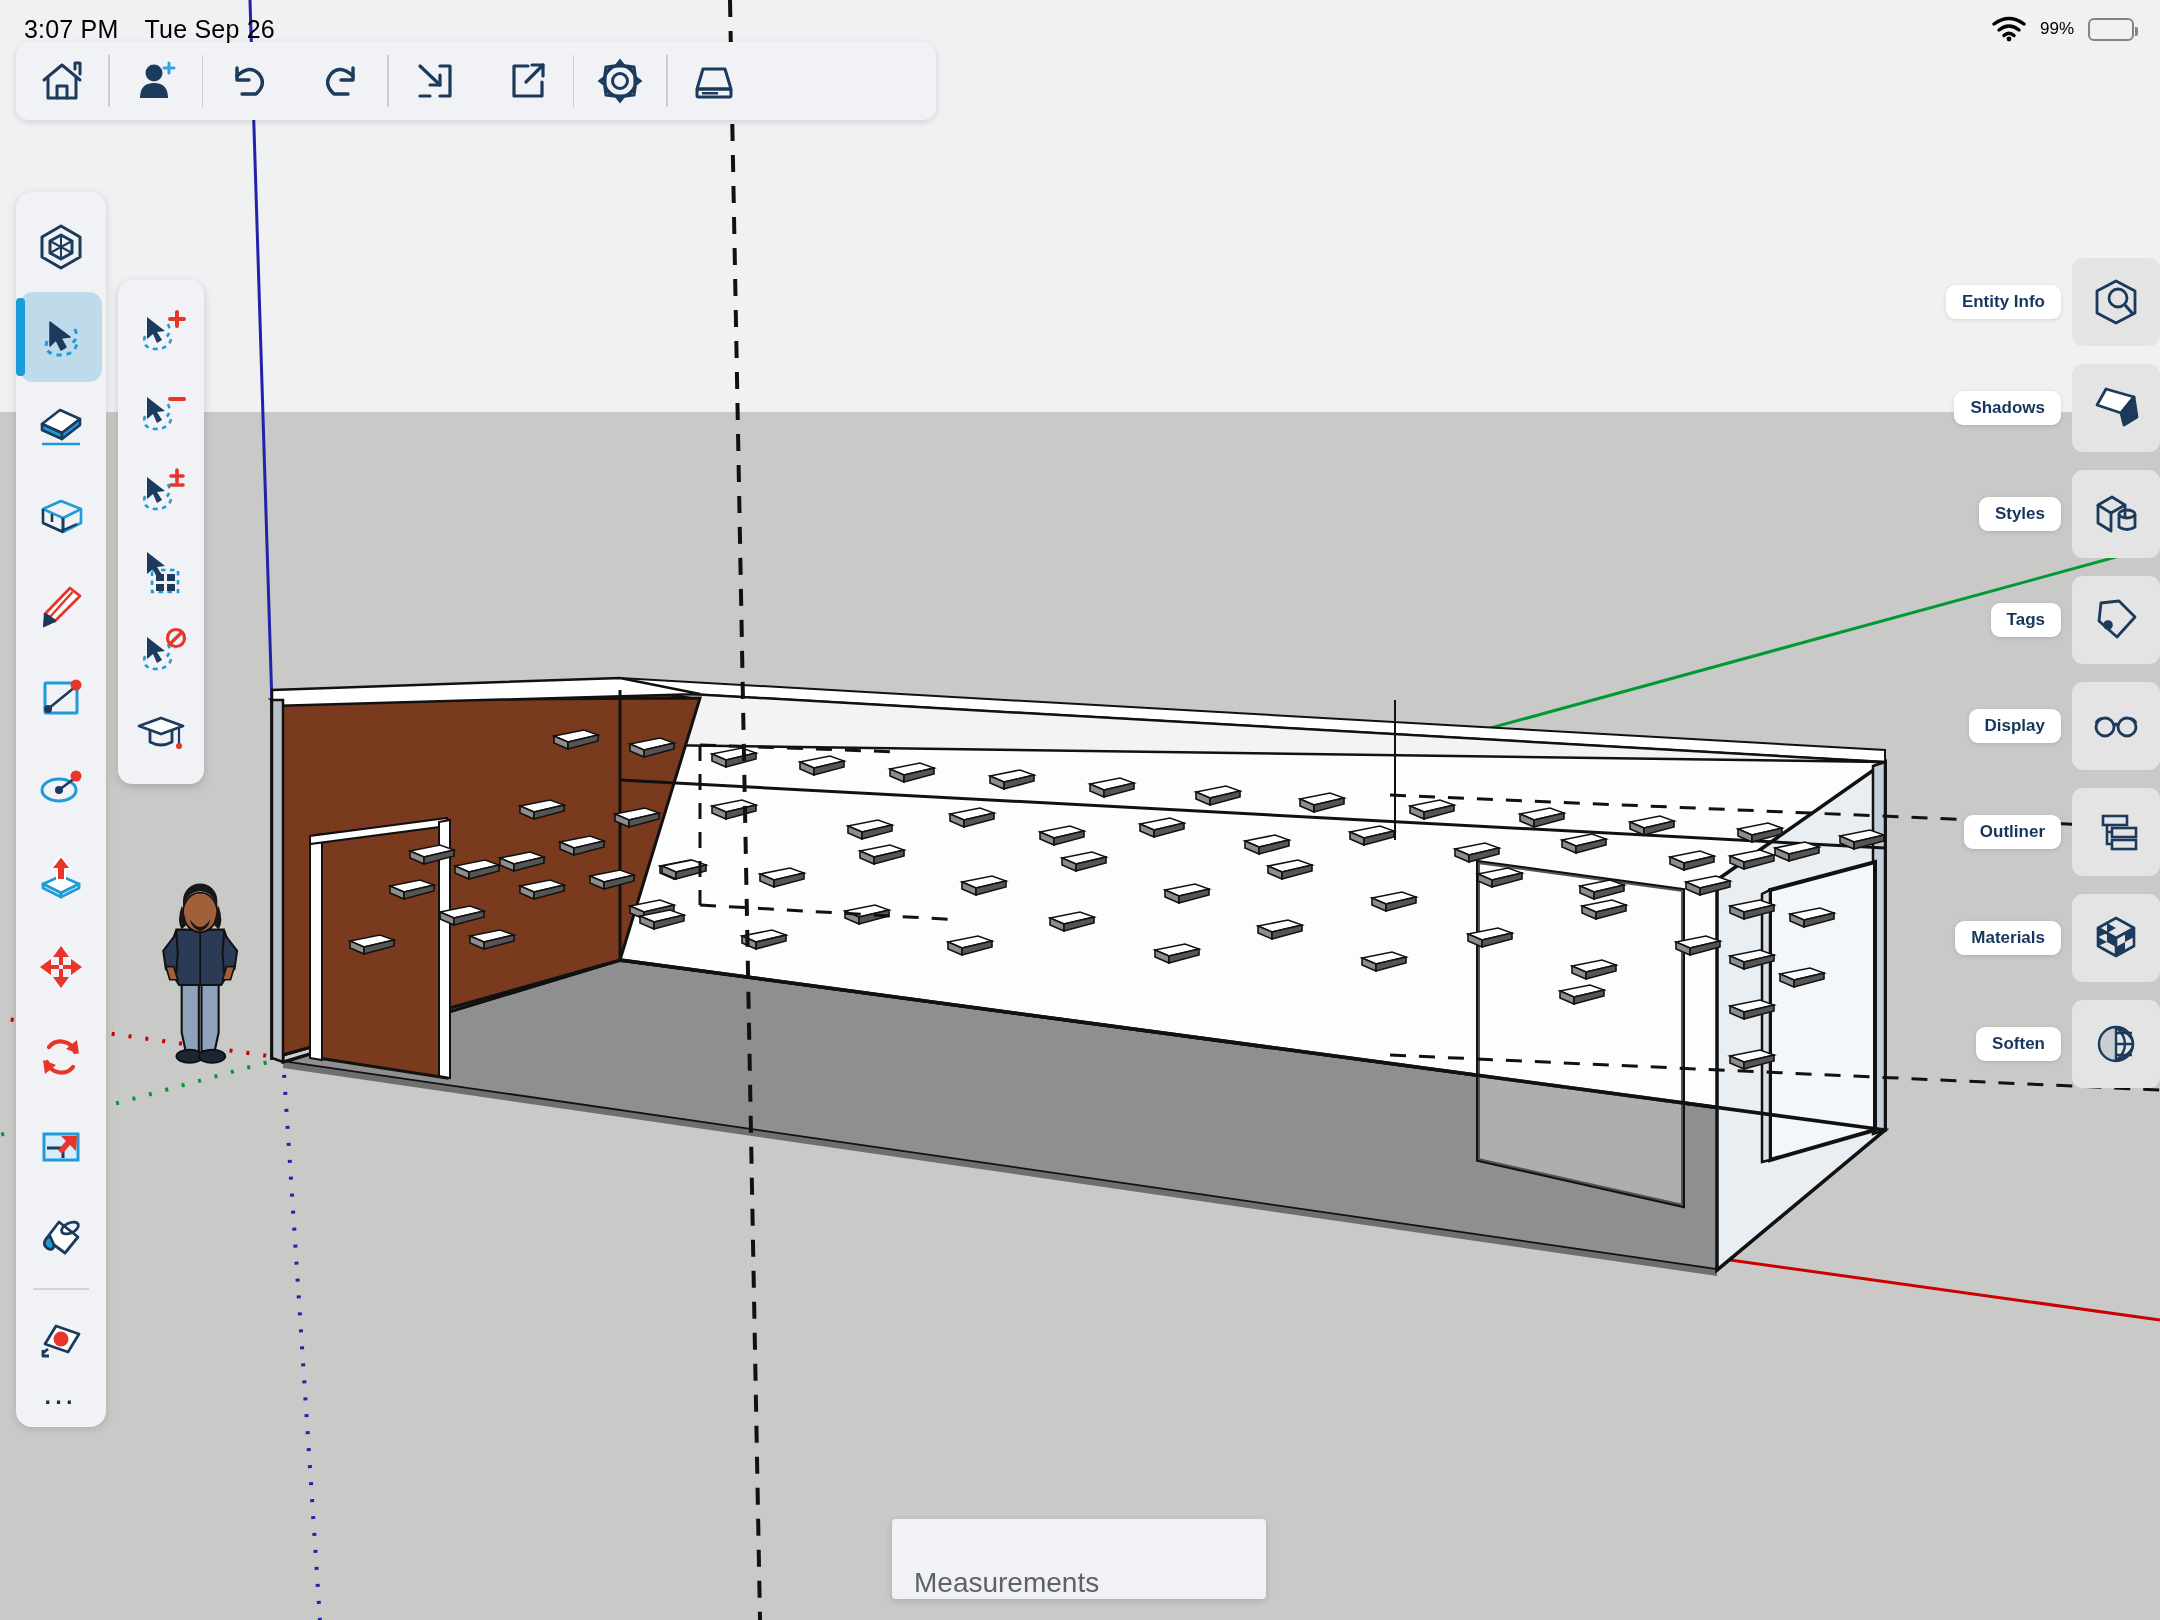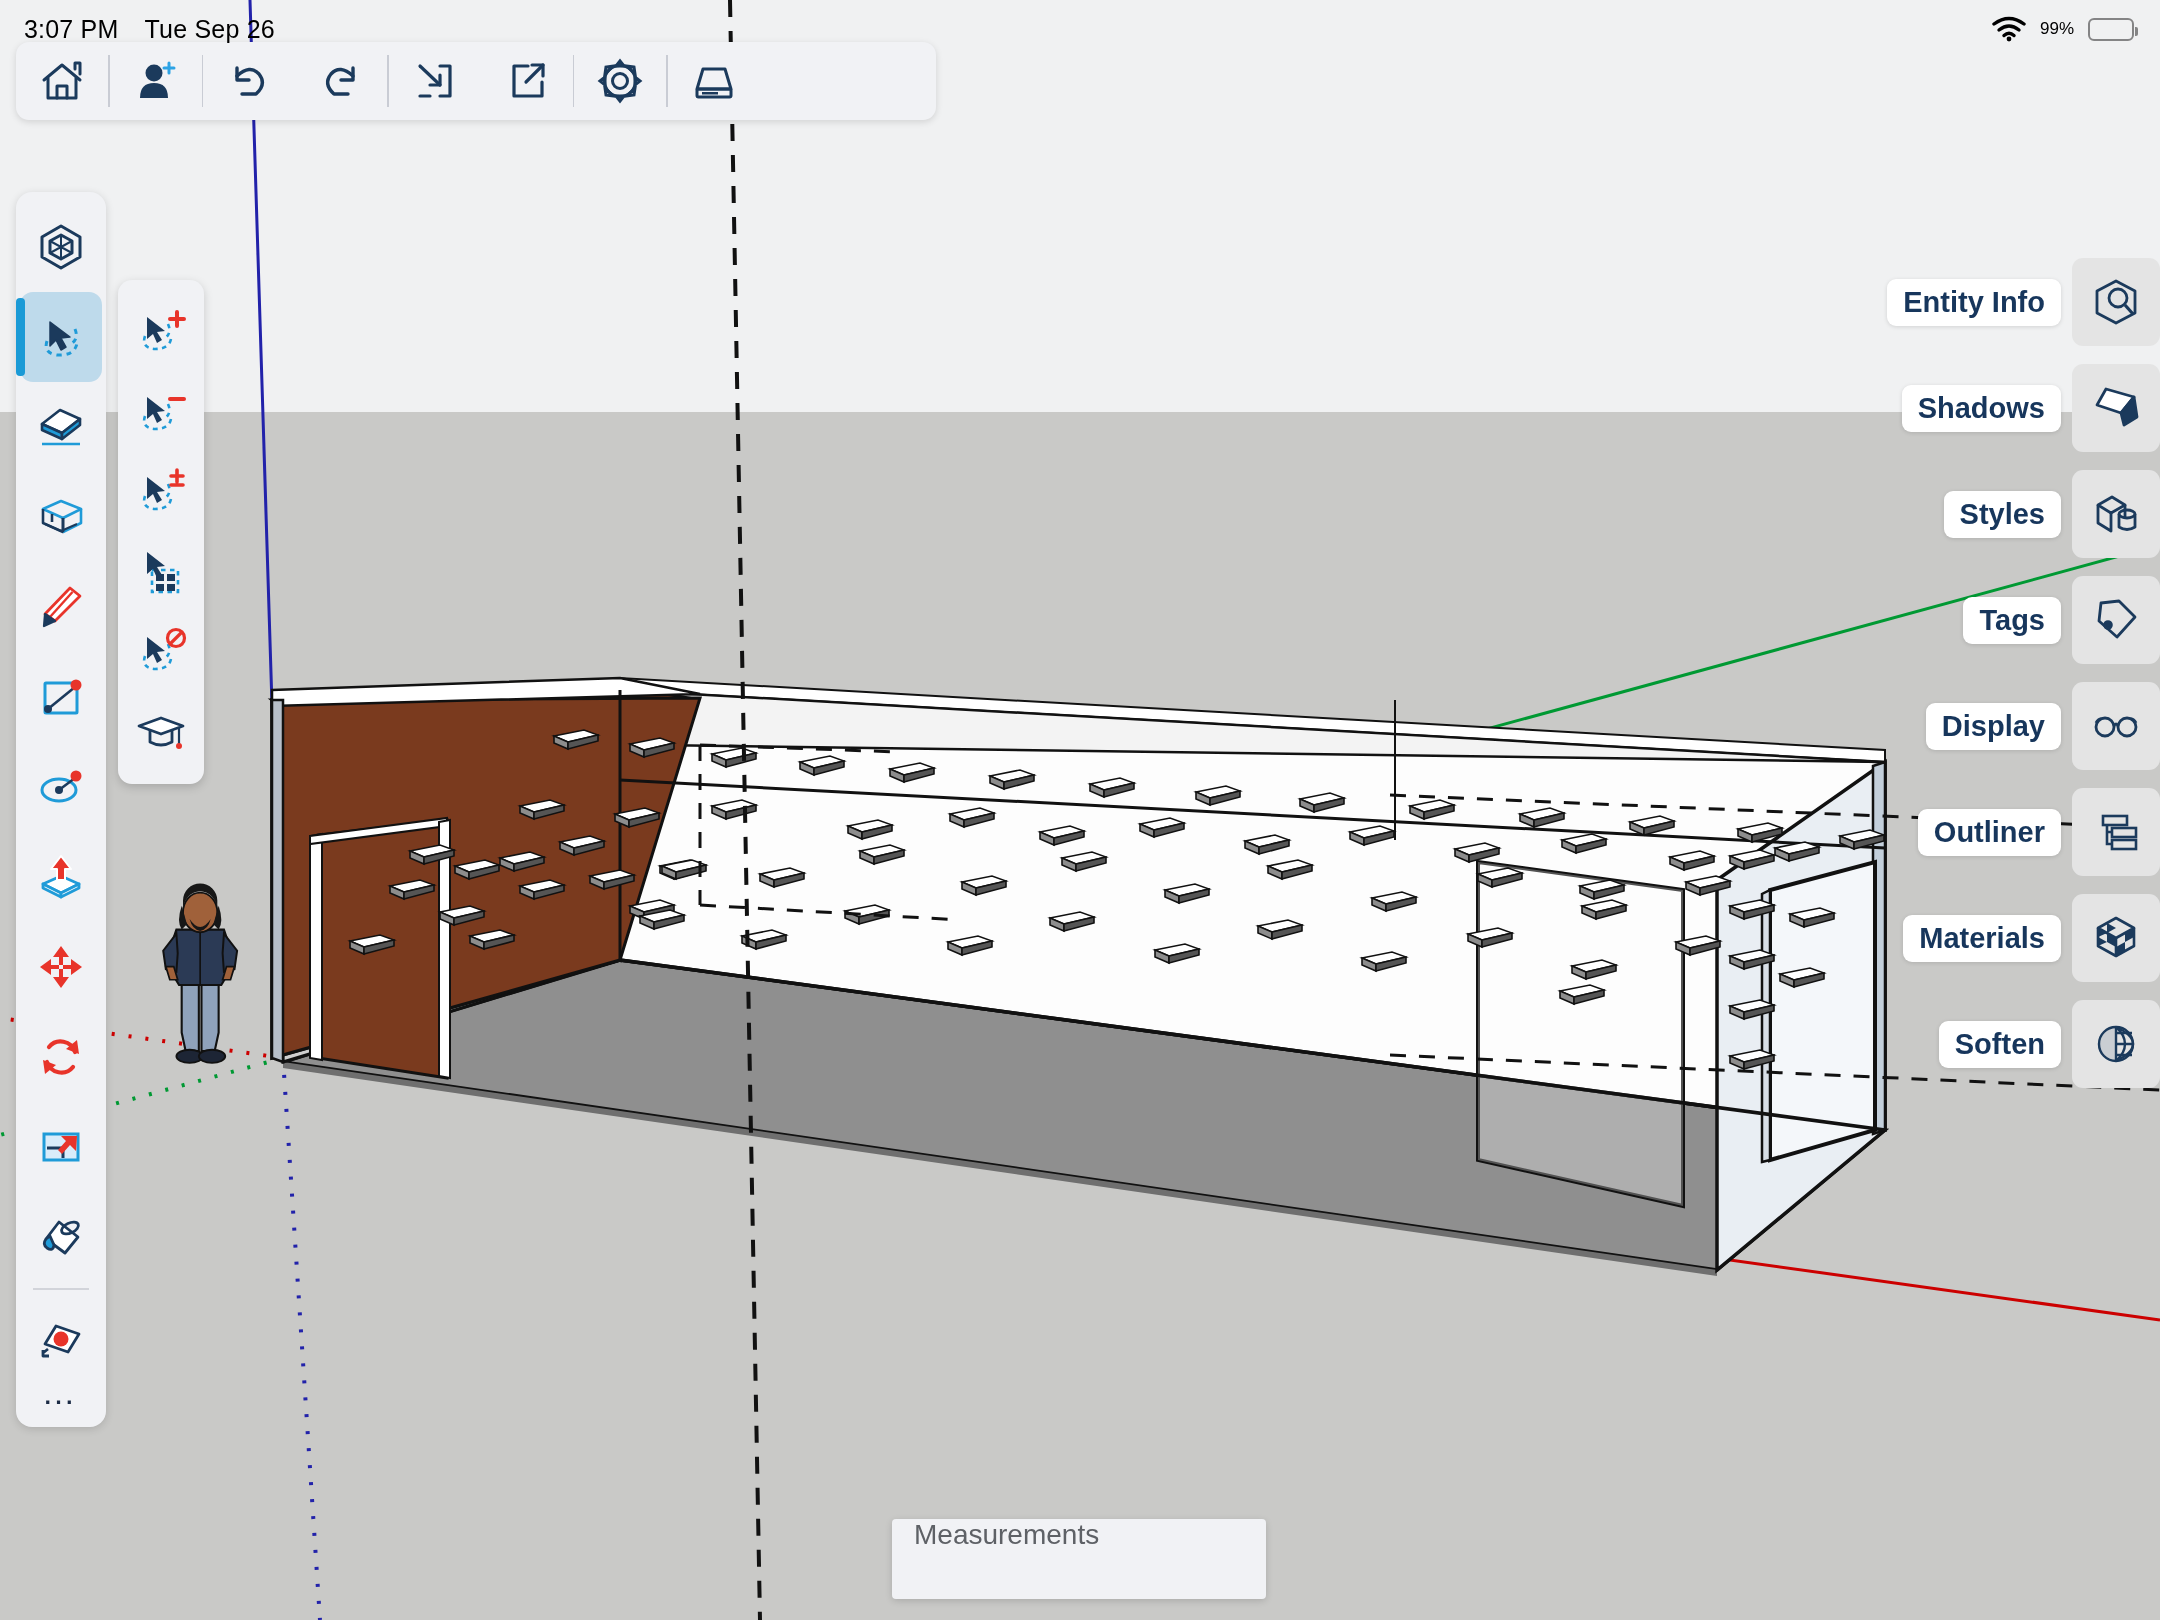--- a/index.html
+++ b/index.html
@@ -91,38 +91,38 @@
 
   
   .rightpanel {
     position: absolute; right: 0; top: 258px;
     display: flex; flex-direction: column; gap: 18px;
     z-index: 30;
   }
   .rp-row { display: flex; align-items: center; justify-content: flex-end; gap: 11px; }
   .rp-label {
     background: #fff; color: #17365c;
-    font-size: 29px; font-weight: 700;
+    font-size: 17px; font-weight: 700;
     padding: 7px 16px; border-radius: 9px;
     box-shadow: 0 1px 4px rgba(0,0,0,.13);
     white-space: nowrap;
   }
   .rp-icon {
     width: 88px; height: 88px;
     background: #e4e4e4; border-radius: 11px;
     display: flex; align-items: center; justify-content: center;
     cursor: pointer;
   }
 
   
   .measurements {
     position: absolute; left: 892px; top: 1519px;
     width: 374px; height: 80px;
     background: #f1f2f5; border-radius: 4px;
-    display: flex; align-items: flex-start;
+    display: flex; align-items: flex-end;
     padding-left: 22px;
     box-shadow: 0 2px 7px rgba(0,0,0,.15);
     z-index: 30;
   }
   .measurements span { font-size: 28px; color: #5e6166; }
 
   svg { display: block; }
 </style>
 </head>
 <body>

